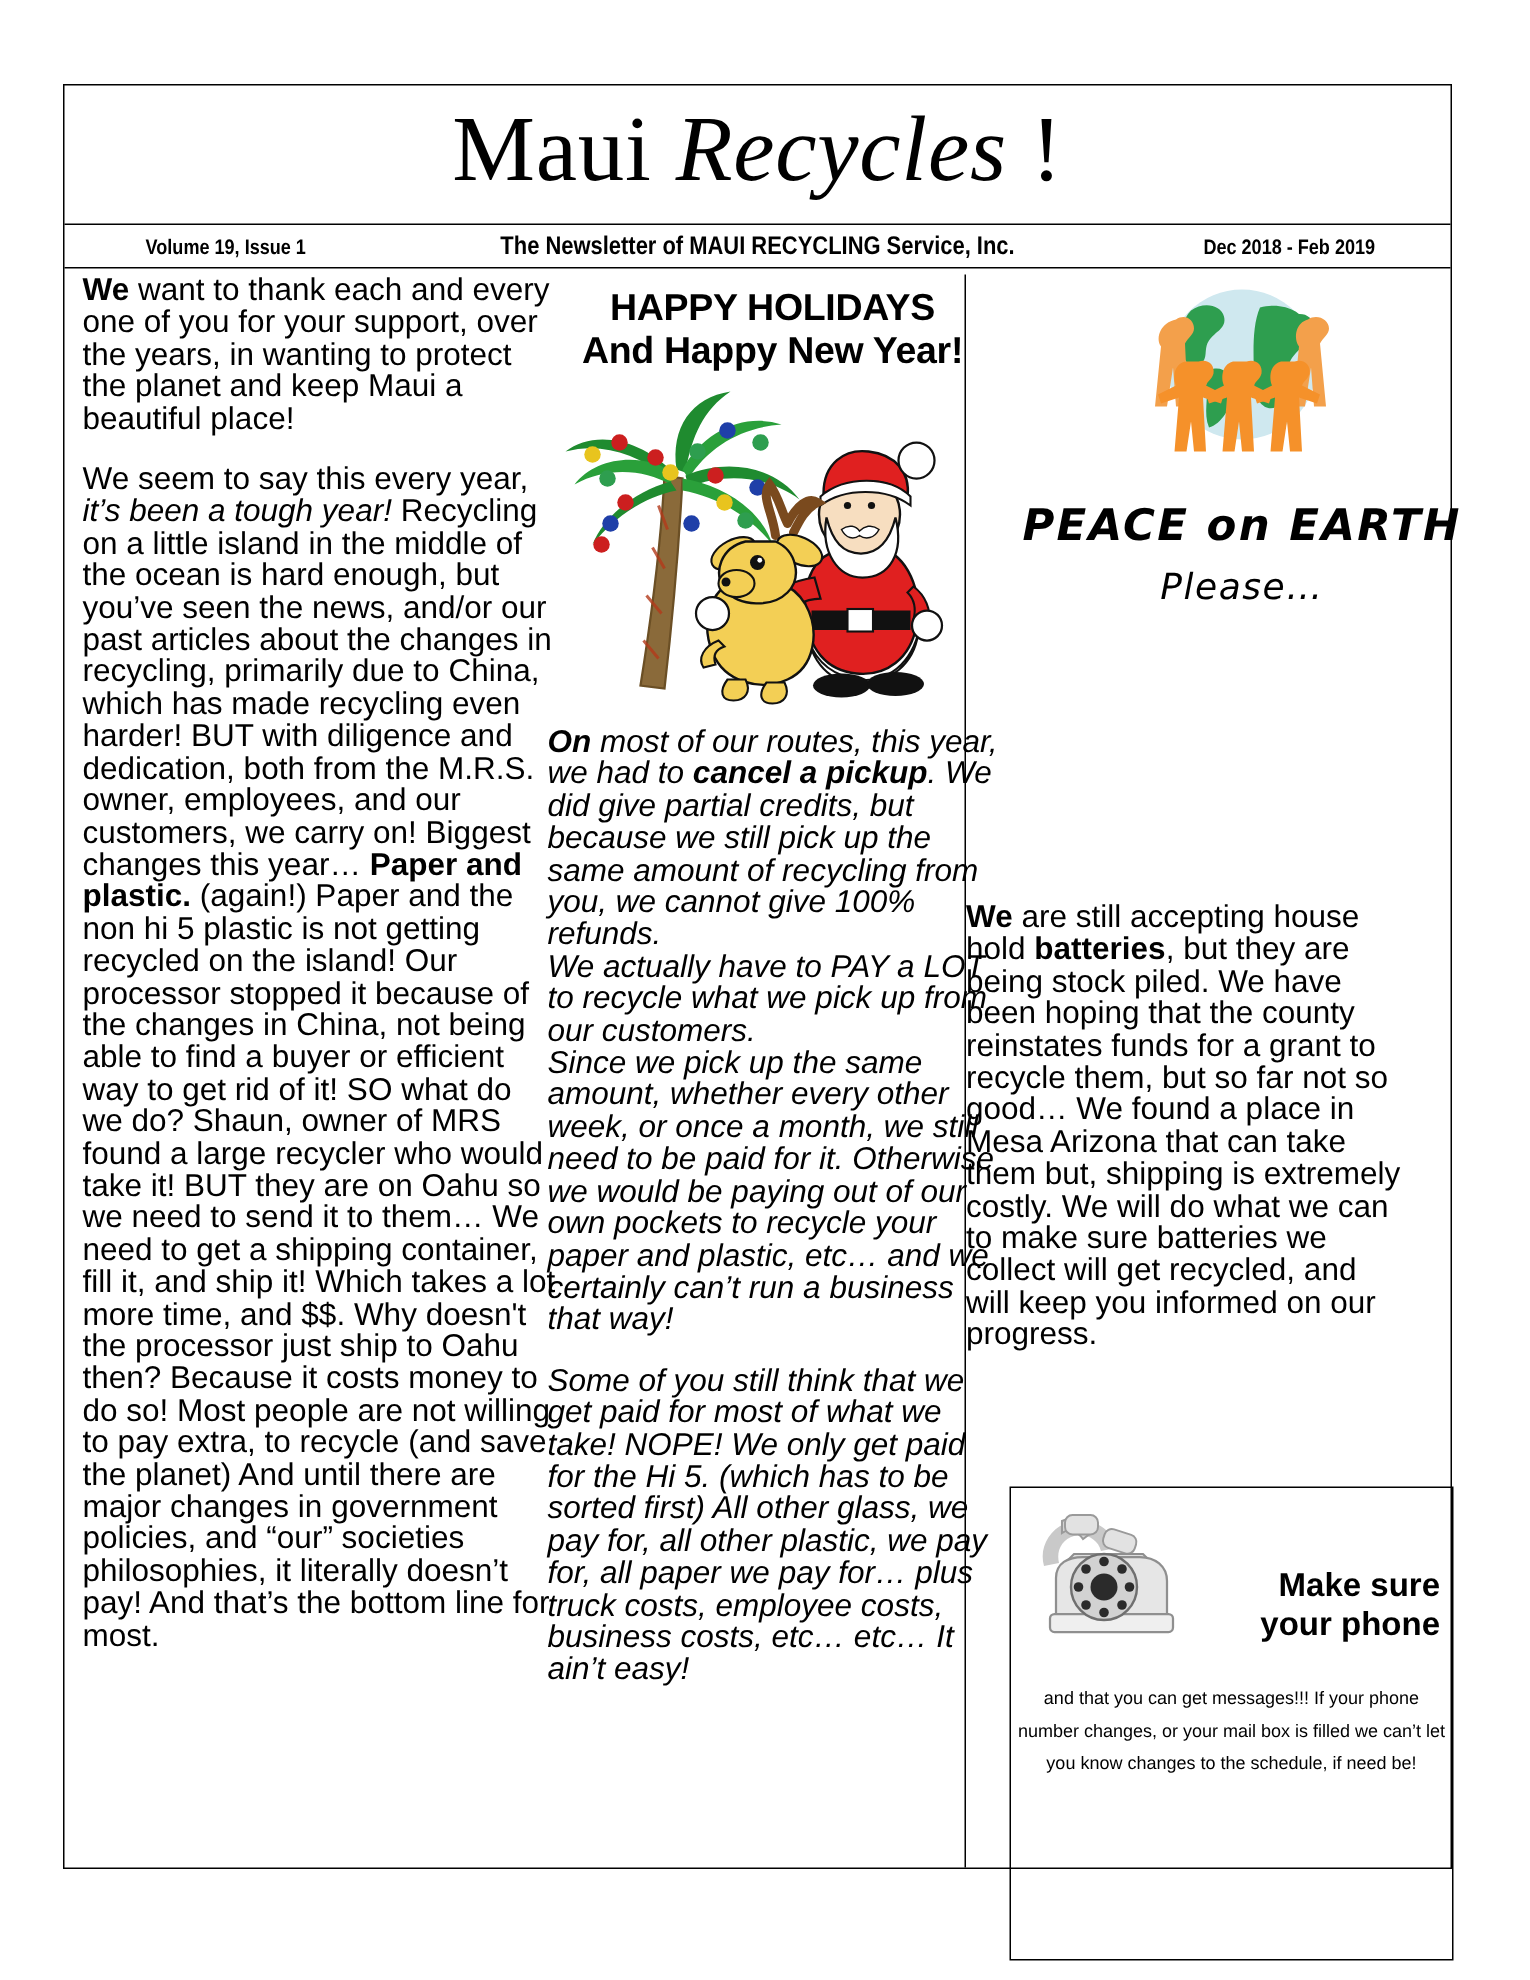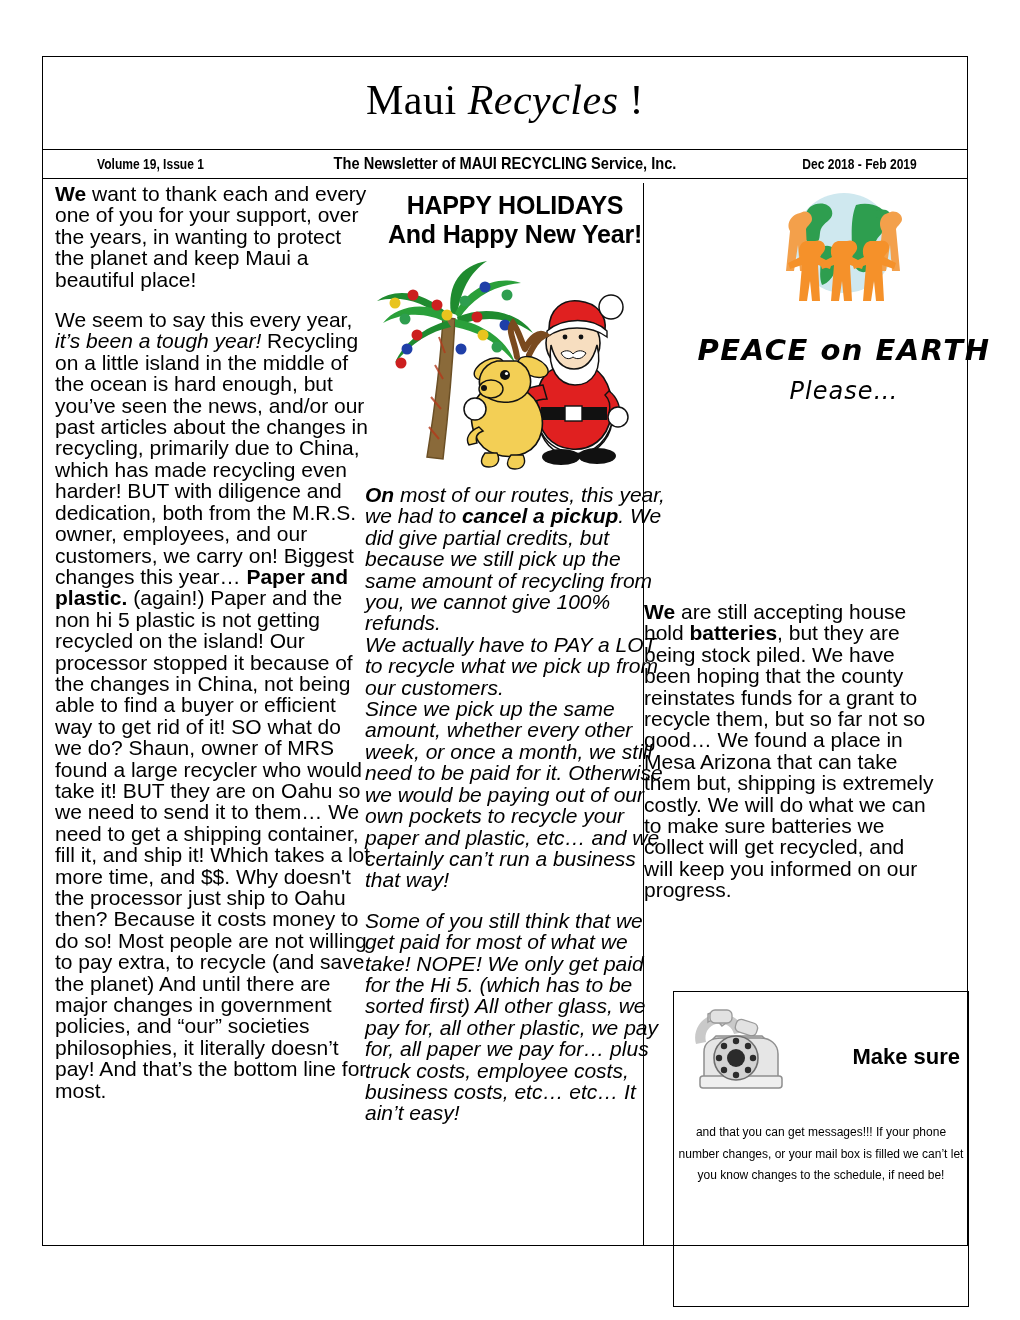--- a/index.html
+++ b/index.html
@@ -42,21 +42,21 @@
     width: 100%;
     height: 93px;
     border-bottom: 1.5px solid #000;
     box-sizing: border-box;
     display: flex;
     align-items: center;
     justify-content: center;
   }
   #masthead-title {
     font-family: "Liberation Serif", serif;
-    font-size: 42px;
+    font-size: 62px;
     line-height: 1;
     letter-spacing: 0.5px;
     white-space: nowrap;
     padding-bottom: 6px;
   }
   #masthead-title .it {
     font-style: italic;
   }
 
   
@@ -159,21 +159,21 @@
   #xmas-art {
     position: relative;
     width: 290px;
     height: 215px;
     margin-top: 8px;
   }
 
   
   #peace-block {
     position: absolute;
-    left: 646px;
+    left: 630px;
     top: 4px;
     width: 310px;
     text-align: center;
   }
   #globe-art {
     position: relative;
     width: 168px;
     height: 130px;
     margin: 2px auto 0 auto;
   }
@@ -447,19 +447,20 @@
                 <circle cx="50" cy="71" r="3.2"></circle>
                 <circle cx="38" cy="66" r="3.2"></circle>
                 <circle cx="33" cy="54" r="3.2"></circle>
                 <circle cx="38" cy="42" r="3.2"></circle>
               </g>
             </g>
           </svg>
         </div>
         <div id="phone-head">
           <div>Make sure</div>
+          <div>your phone</div>
         </div>
         <div id="phone-body">and that you can get messages!!! If your phone number changes, or your mail box is filled we can’t let you know changes to the schedule, if need be!</div>
       </div>
 
     </div>
   </div>
 </div>
 
 </body></html>

